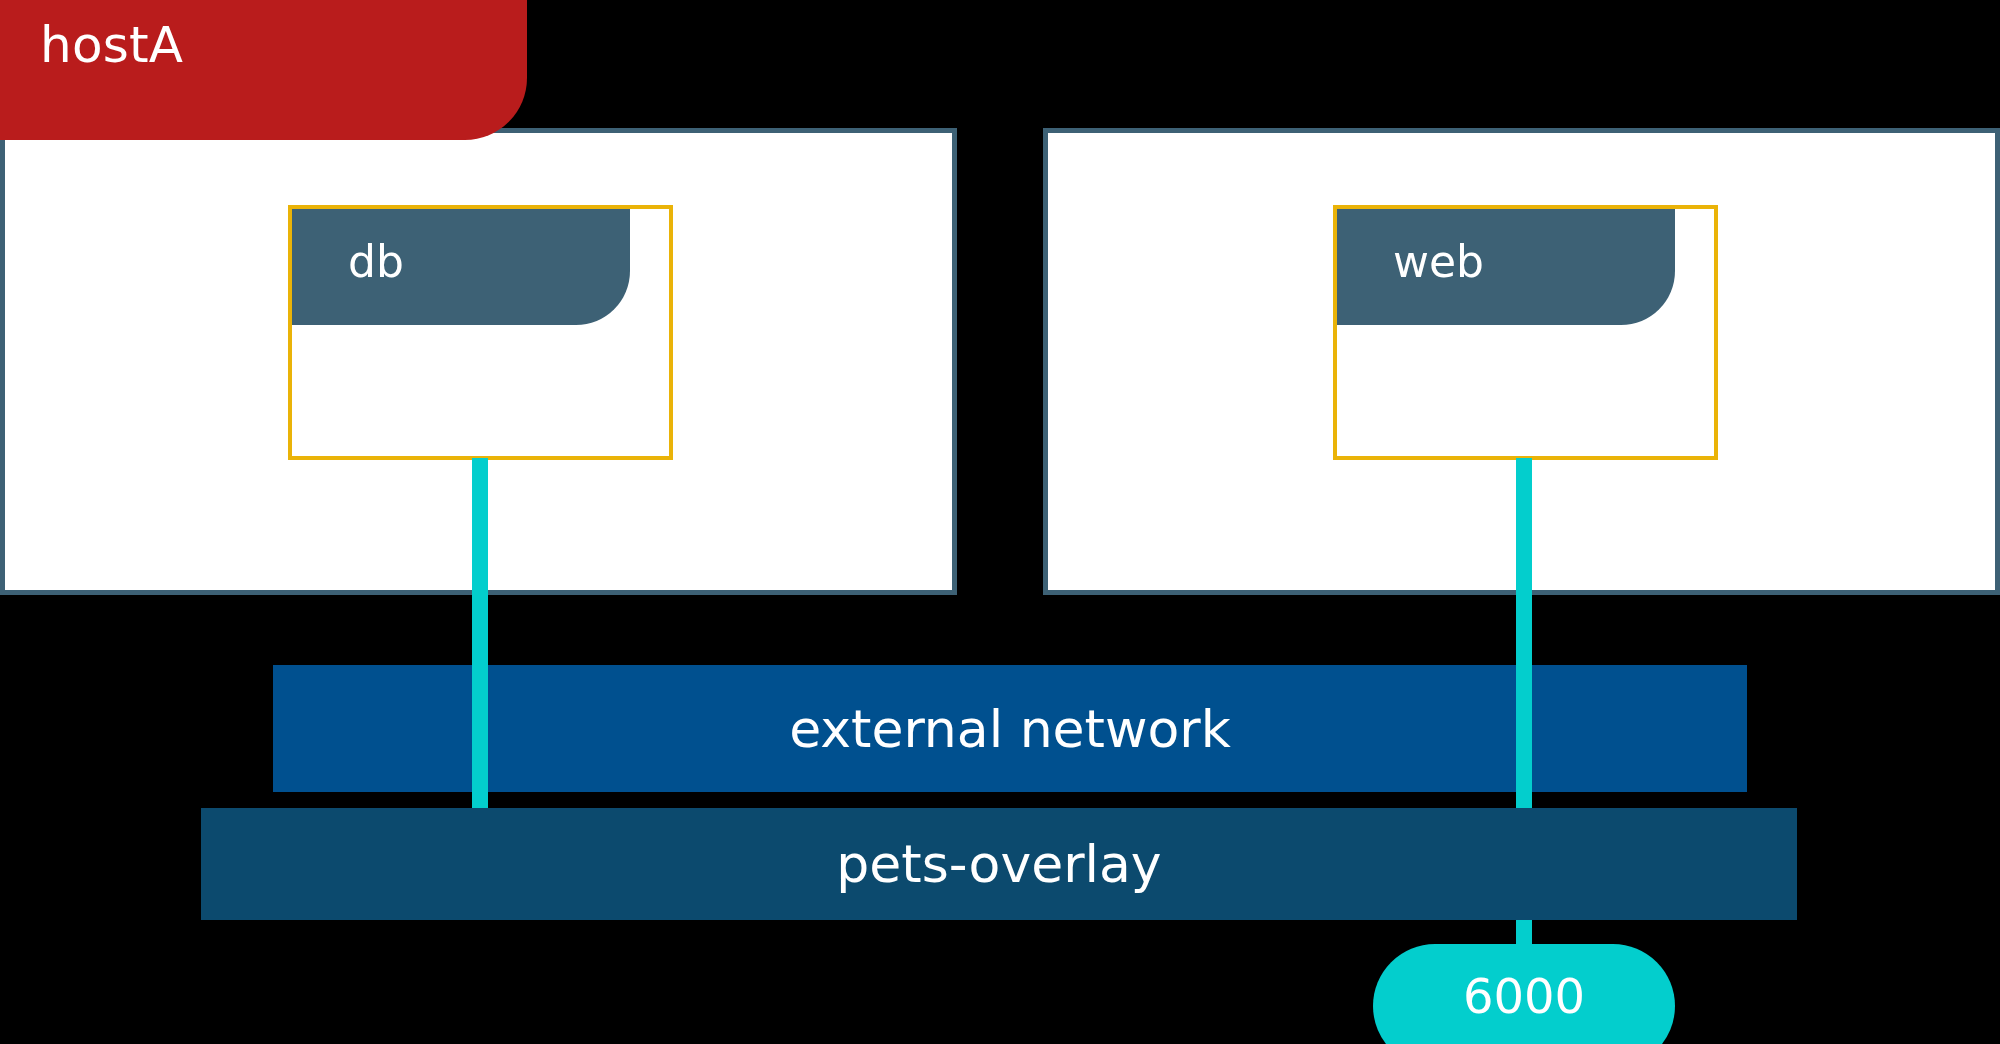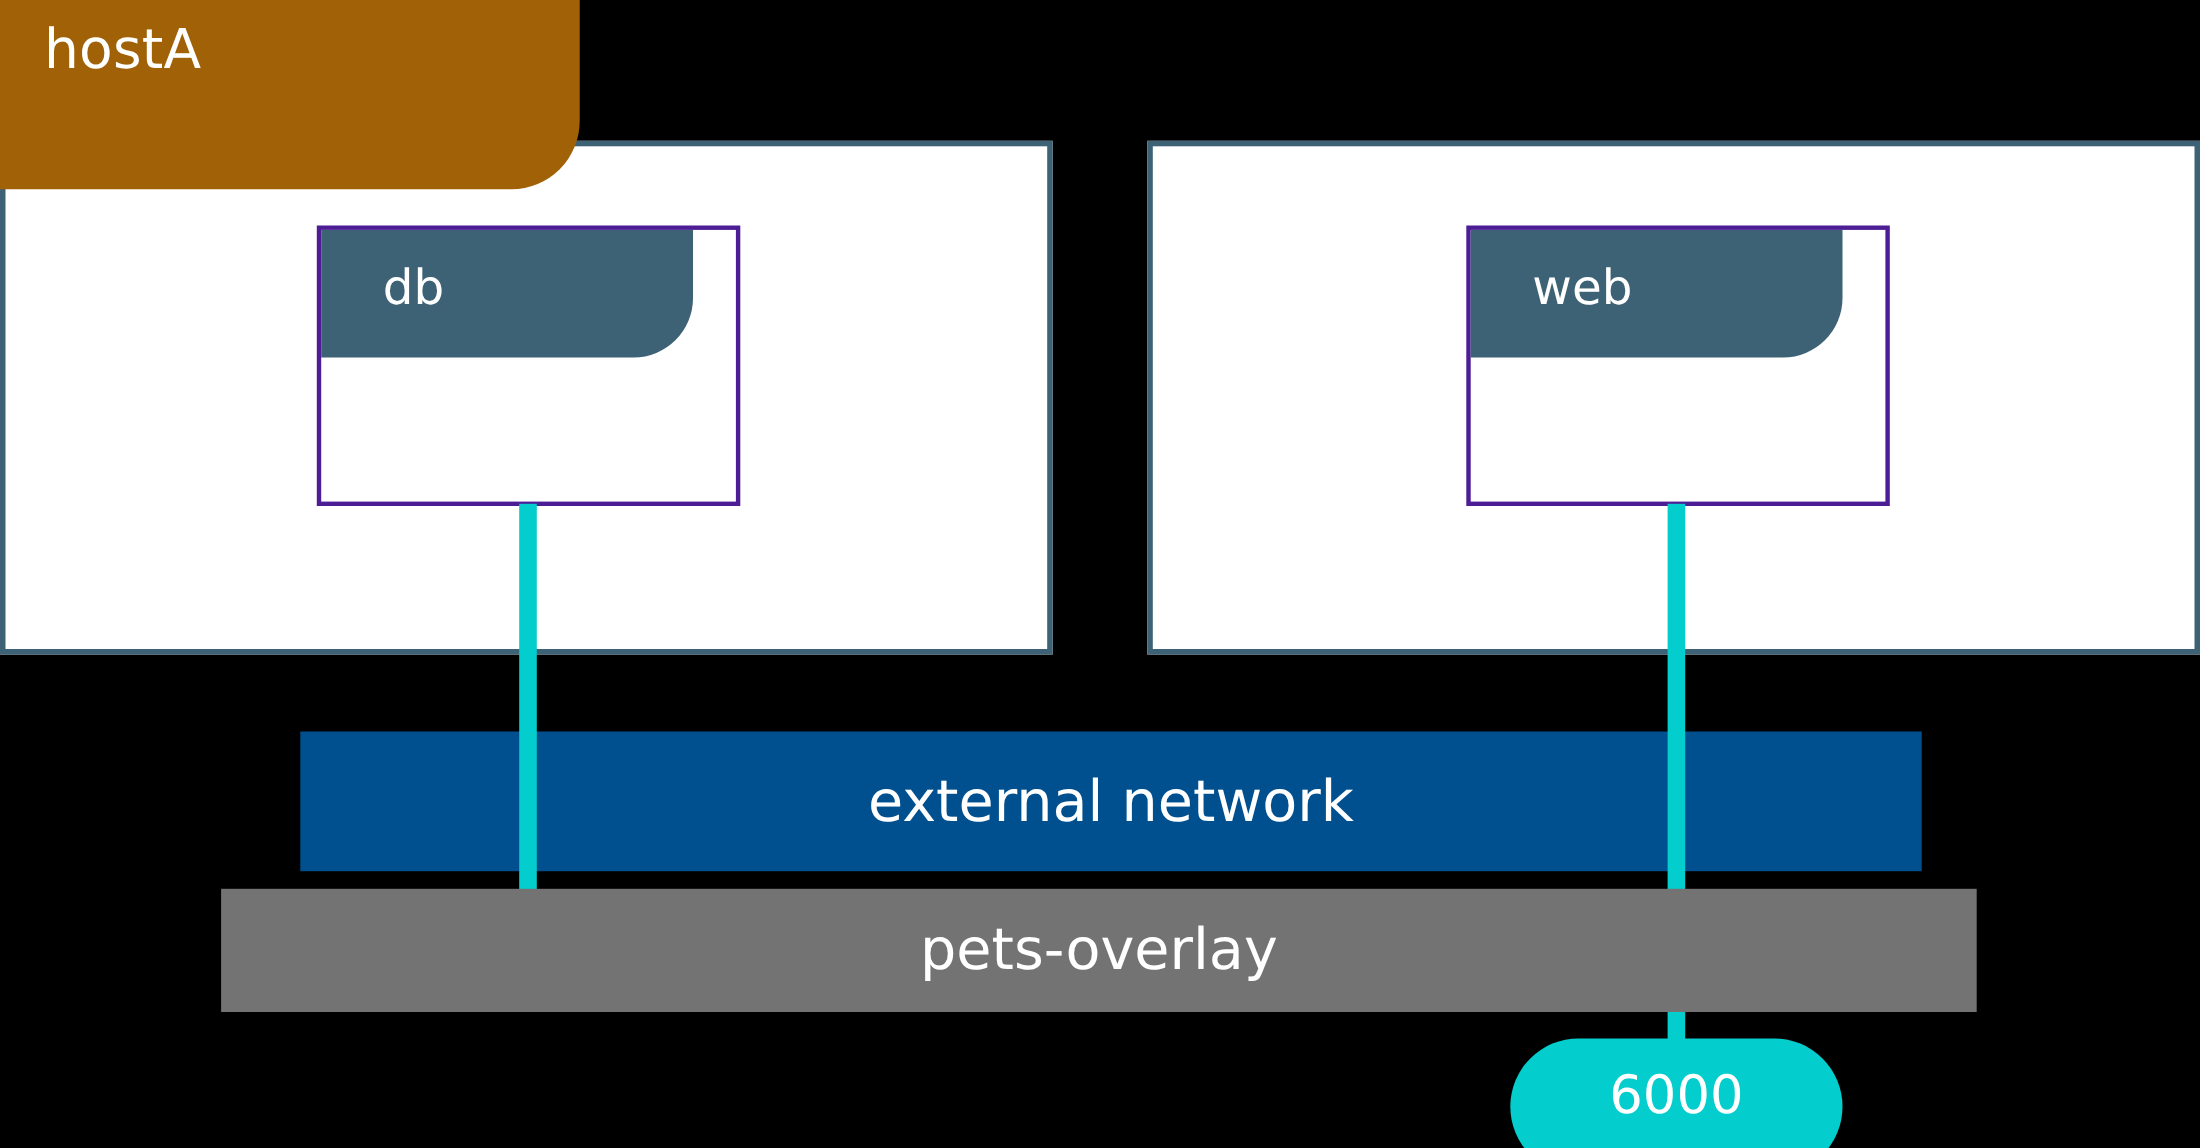--- a/index.html
+++ b/index.html
@@ -33,43 +33,43 @@
     right: 0;
     bottom: 0;
     background: #ffffff;
     border: 5px solid #3d6175;
     box-sizing: border-box;
   }
   .host-tab {
     position: absolute;
     left: 0;
     top: 0;
-    height: 172px;
-    background: #a16207;
+    height: 140px;
+    background: #b91c1c;
     border-bottom-right-radius: 62px;
     box-sizing: border-box;
     z-index: 3;
     padding-left: 48px;
   }
   .host-label {
     position: absolute;
     left: 40px;
     top: 17px;
     color: #ffffff;
     font-size: 50px;
     line-height: 56px;
     letter-spacing: 0.2px;
     white-space: nowrap;
   }
 
   
   .container-node {
     position: absolute;
     background: #ffffff;
-    border: 4px solid #4c1d95;
+    border: 4px solid #eab308;
     box-sizing: border-box;
     z-index: 4;
   }
   .container-tab {
     position: absolute;
     left: 0;
     top: 0;
     height: 116px;
     background: #3d6175;
     border-bottom-right-radius: 54px;
@@ -97,21 +97,21 @@
     color: #ffffff;
     font-size: 52px;
     line-height: 58px;
     white-space: nowrap;
   }
   .net-external {
     background: #00508f;
     z-index: 2;
   }
   .net-overlay {
-    background: #737373;
+    background: #0c4a6e;
     z-index: 6;
   }
 
   
   .link {
     position: absolute;
     background: #03cecd;
     z-index: 5;
   }
   .link-port {

